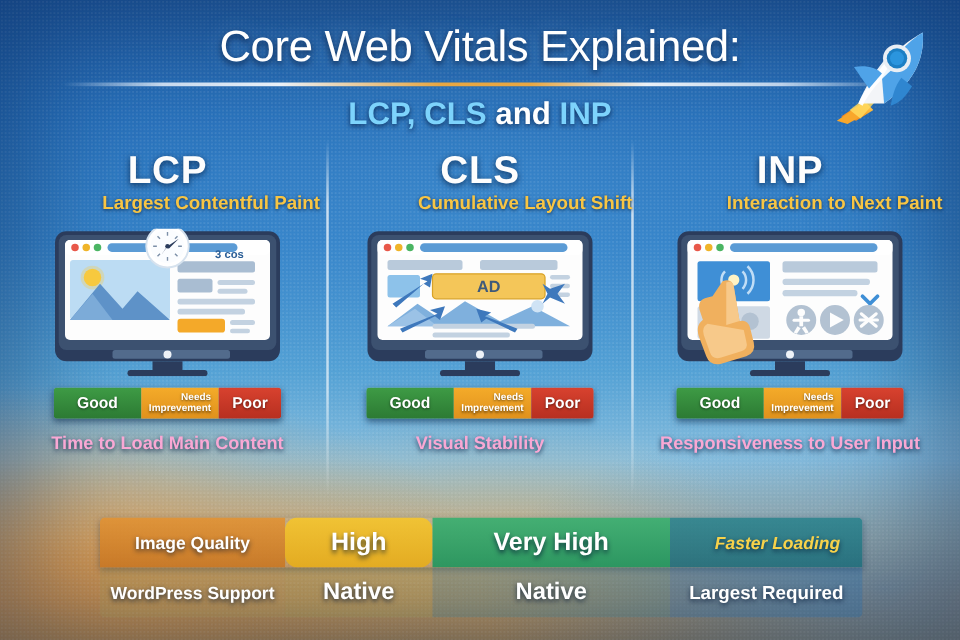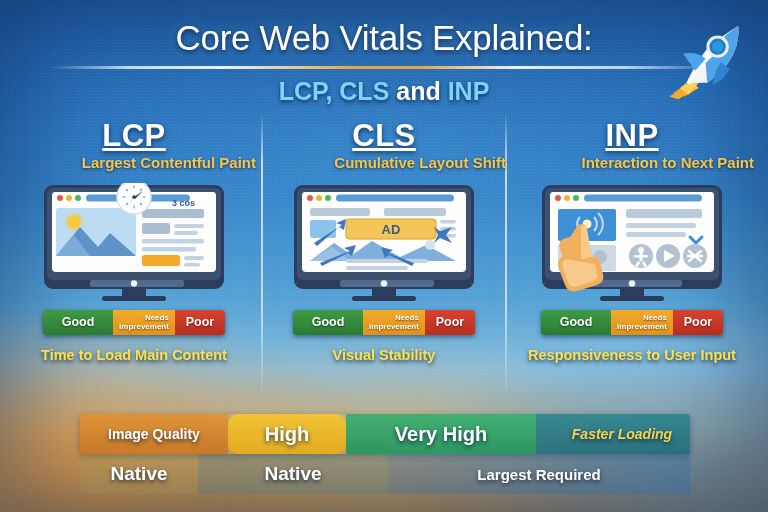--- a/index.html
+++ b/index.html
@@ -39,25 +39,25 @@
 
   .rocket{position:absolute;top:14px;left:666px;width:86px;height:86px;}
 
   
   .vdiv{position:absolute;top:112px;width:2px;height:285px;
     background:linear-gradient(180deg,rgba(255,255,255,0) 0%,rgba(255,255,255,.72) 18%,rgba(255,255,255,.62) 70%,rgba(255,255,255,0) 100%);}
 
   
   .col{position:absolute;top:118px;width:244px;}
   .col-code{text-align:center;font-size:31px;font-weight:bold;color:#fdfdfd;letter-spacing:.5px;
-    text-shadow:0 2px 5px rgba(0,25,60,.75);text-decoration:underline;}
+    text-shadow:0 2px 5px rgba(0,25,60,.75);}
   .col-name{text-align:right;font-size:15px;font-weight:bold;color:#f7c544;margin-top:0;
     text-shadow:0 1px 3px rgba(0,25,60,.75);}
   .monitor-wrap{margin-top:12px;display:flex;justify-content:center;}
-  .caption{text-align:center;font-size:14.5px;font-weight:bold;color:#fde047;margin-top:12px;
+  .caption{text-align:center;font-size:14.5px;font-weight:bold;color:#f9a8d4;margin-top:12px;
     text-shadow:0 2px 4px rgba(0,25,60,.8);}
 
   
   .ratebar{position:relative;margin:0 auto;width:182px;height:25px;display:flex;border-radius:3px;overflow:hidden;
     box-shadow:0 2px 5px rgba(0,25,60,.5), inset 0 1px 0 rgba(255,255,255,.3);}
   .seg{display:flex;align-items:center;justify-content:center;color:#fff;font-weight:bold;
     text-shadow:0 1px 2px rgba(0,0,0,.55);line-height:1.02;}
   .seg-good{flex:0 0 70px;background:linear-gradient(180deg,#3e9b45 0%,#2c7a33 100%);font-size:12.5px;}
   .seg-ni{flex:0 0 62px;background:linear-gradient(180deg,#f4ab2a 0%,#e0911c 100%);font-size:8px;text-align:right;}
   .seg-poor{flex:1 1 auto;background:linear-gradient(180deg,#d8422f 0%,#b72f20 100%);font-size:12.5px;}
@@ -305,19 +305,20 @@
   </div>
 
   <div class="table">
     <div class="trow r1">
       <div class="tcell c0">Image Quality</div>
       <div class="tcell c1">High</div>
       <div class="tcell c2">Very High</div>
       <div class="tcell c3">Faster Loading</div>
     </div>
     <div class="trow r2">
+      <div class="tcell c0">WordPress Support</div>
       <div class="tcell c1">Native</div>
       <div class="tcell c2">Native</div>
       <div class="tcell c3">Largest Required</div>
     </div>
   </div>
 
 </div>
 
 </body></html>

